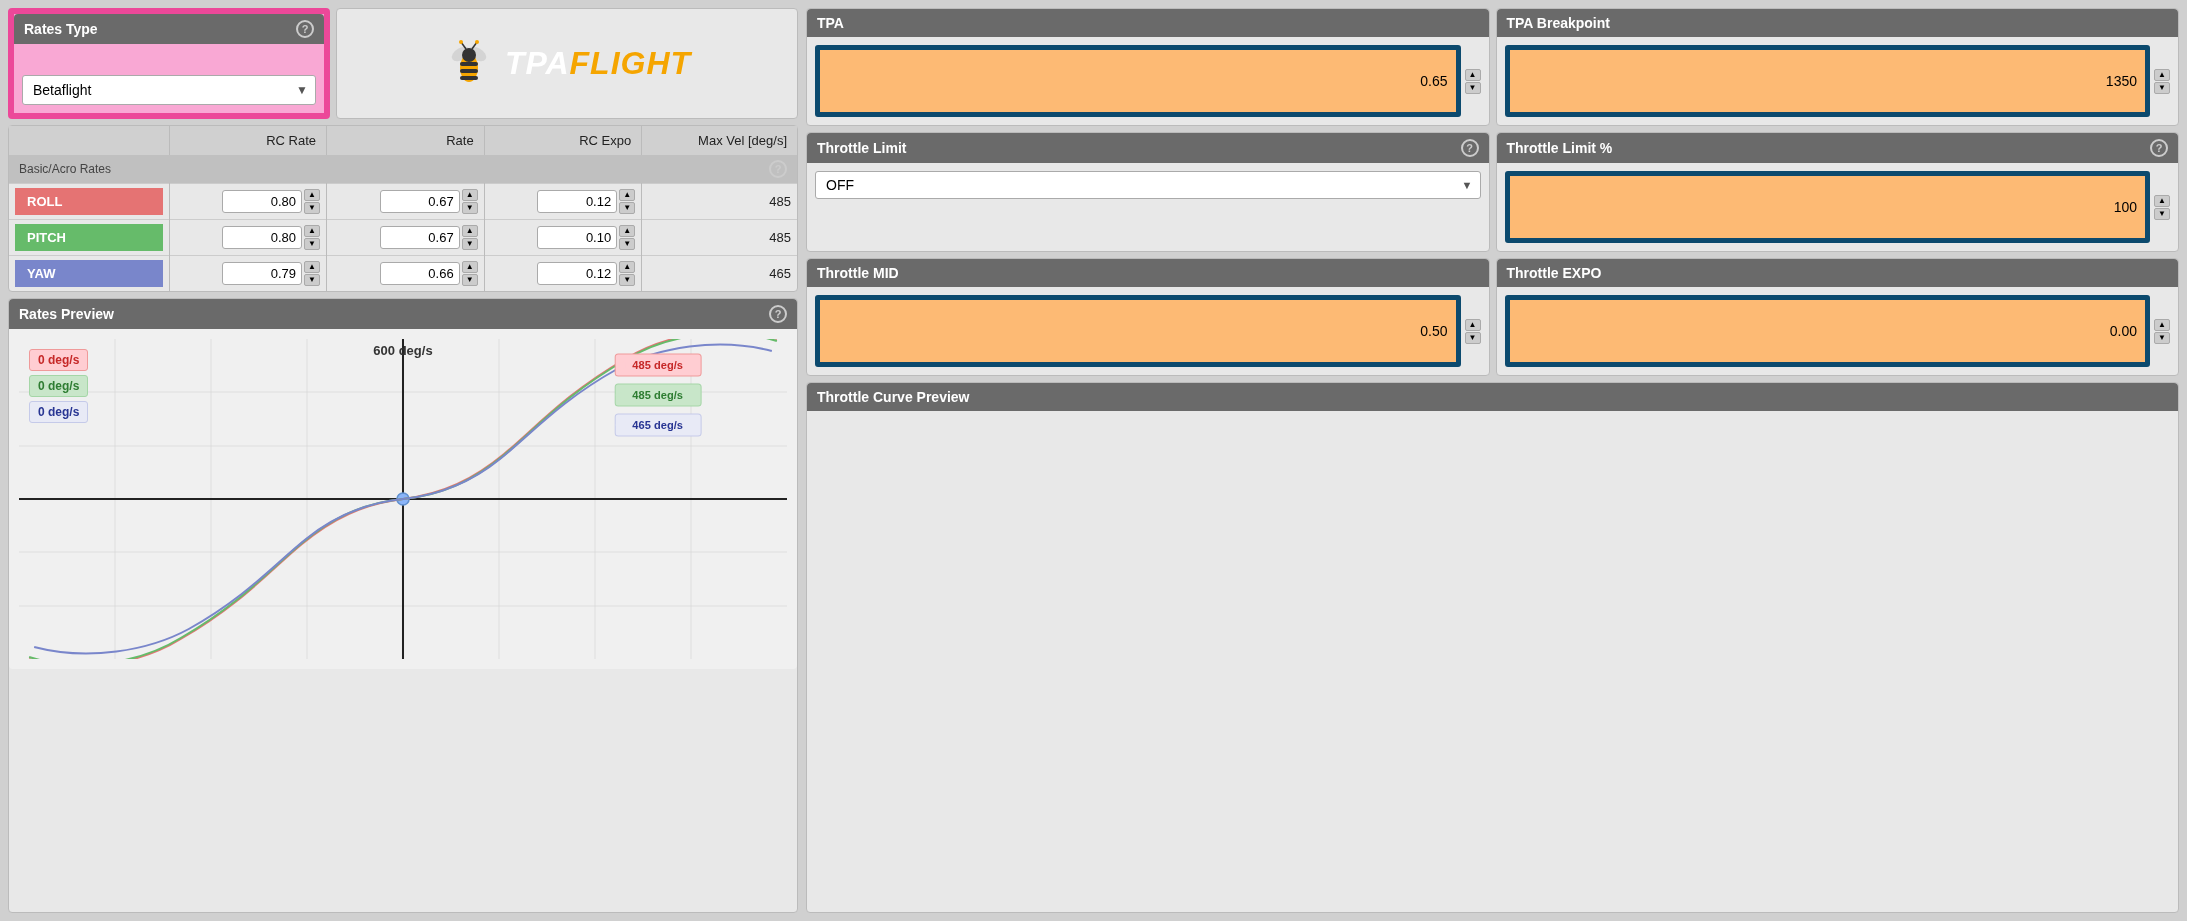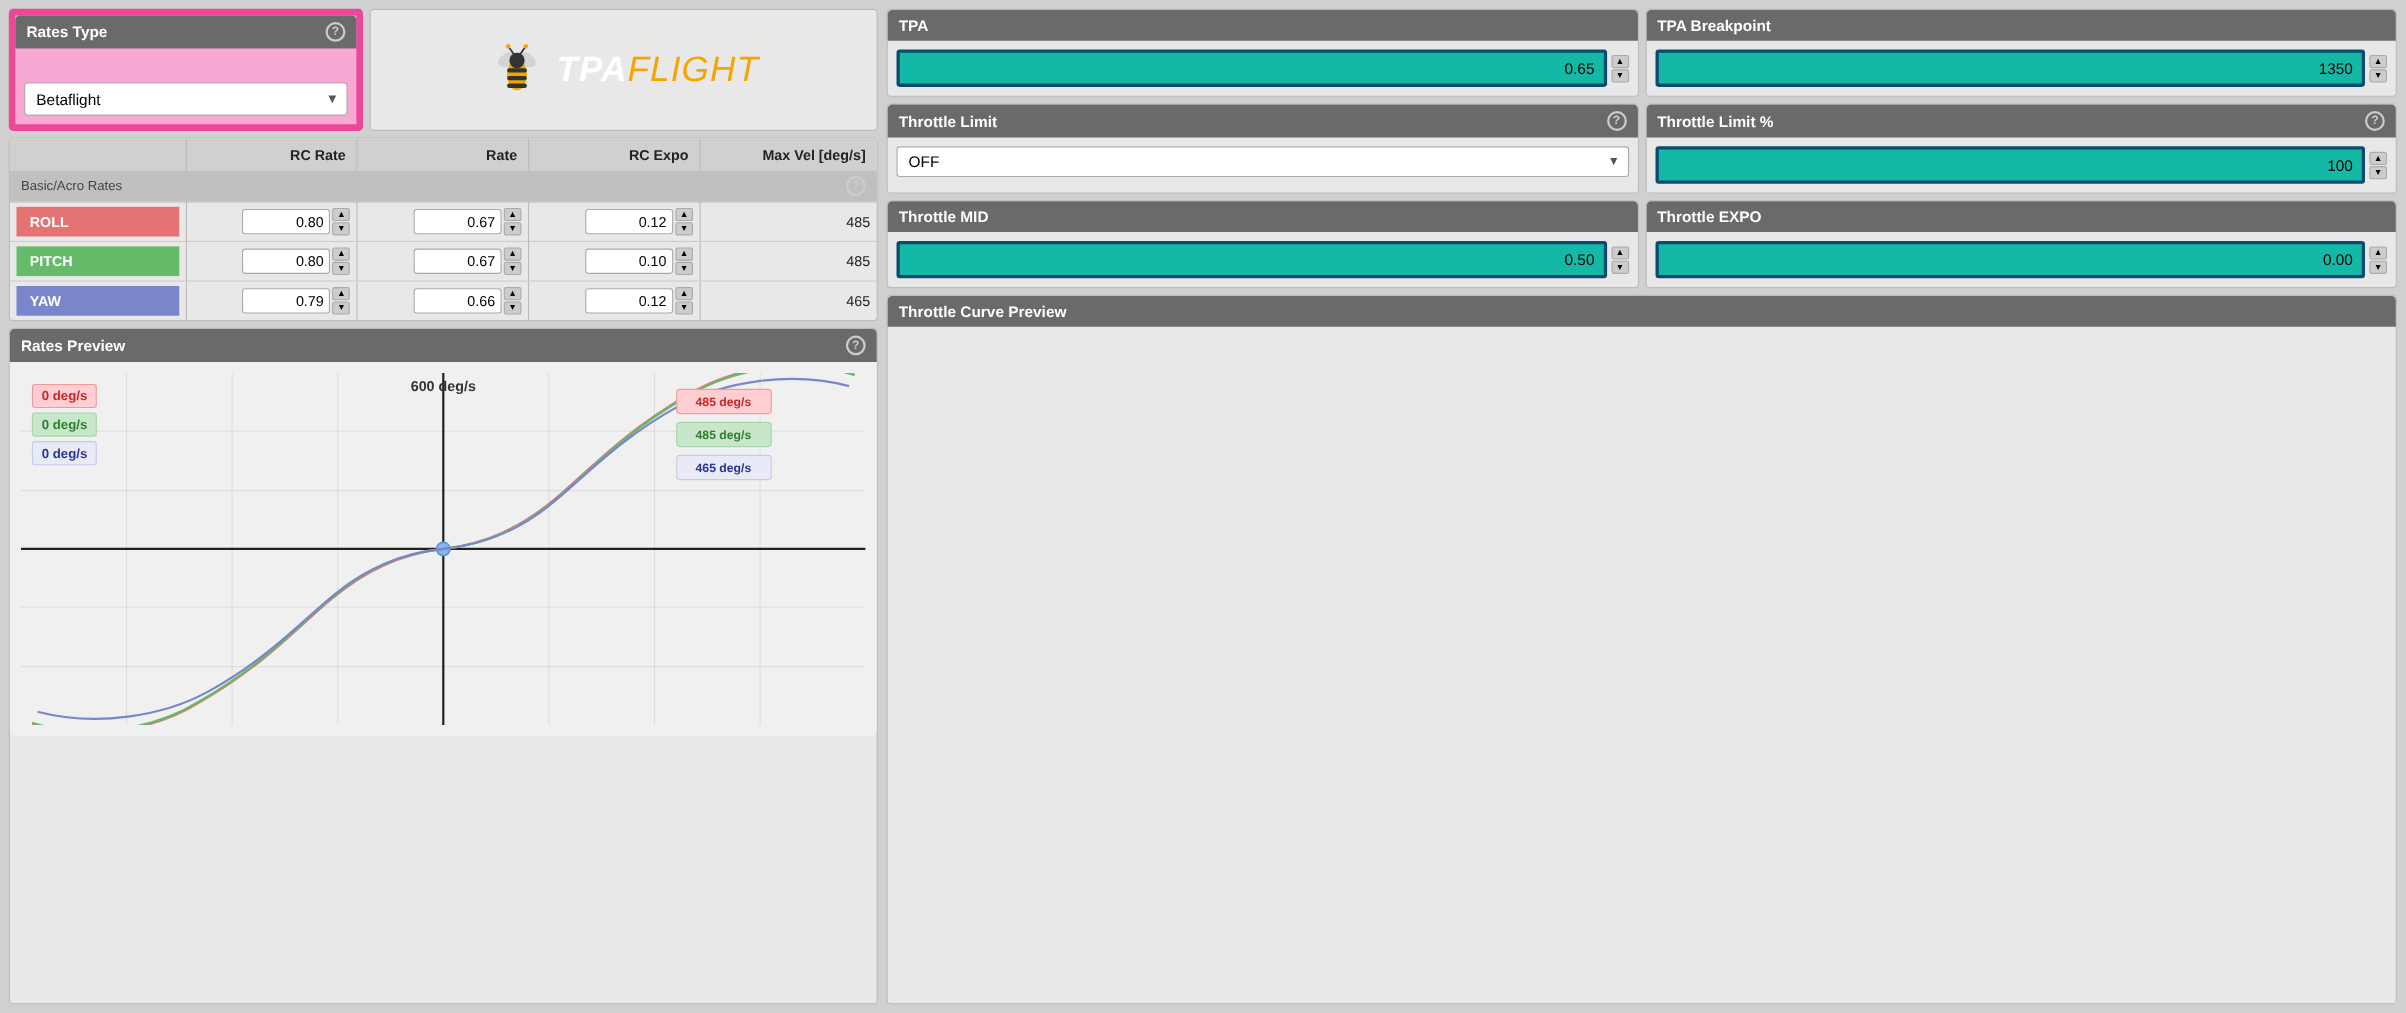--- a/index.html
+++ b/index.html
@@ -145,21 +145,21 @@
       border-radius: 4px;
     }
     .rates-table {
       width: 100%;
       border-collapse: collapse;
     }
     .rates-table th {
       background: #d0d0d0;
       padding: 7px 10px;
       text-align: right;
-      font-weight: bold;
+      font-weight: normal;
       border-right: 1px solid #bbb;
       font-size: 13px;
     }
     .rates-table th:first-child {
       text-align: left;
       width: 160px;
     }
     .rates-table th:last-child { border-right: none; }
     .subheader-row td {
       background: #c0c0c0;
@@ -305,24 +305,24 @@
     .half-card-body {
       padding: 8px;
       display: flex;
       align-items: center;
       justify-content: flex-end;
       gap: 4px;
     }
     .big-num-input {
       flex: 1;
       text-align: right;
-      padding: 6px 8px;
-      border: 3px solid #0c4a6e;
+      padding: 23px 8px;
+      border: 5px solid #0c4a6e;
       border-radius: 3px;
-      background: #14b8a6;
+      background: #fdba74;
       font-size: 14px;
     }
     .throttle-preview-card {
       background: #e8e8e8;
       border: 1px solid #bbb;
       border-radius: 4px;
       flex: 1;
     }
     .throttle-chart {
       background: #f5f5f5;
@@ -410,21 +410,21 @@
 
           <circle cx="26" cy="17" r="7" fill="#333"></circle>
 
           <line x1="23" y1="11" x2="18" y2="4" stroke="#333" stroke-width="1.5"></line>
           <circle cx="18" cy="4" r="2" fill="#f5a500"></circle>
           <line x1="29" y1="11" x2="34" y2="4" stroke="#333" stroke-width="1.5"></line>
           <circle cx="34" cy="4" r="2" fill="#f5a500"></circle>
         </svg>
         <div>
           <span class="brand-text">
-            <span class="brand-beta" style="color:#fff;font-style:italic;font-size:32px;font-weight:900;">TPA</span><span class="brand-flight" style="color:#f5a500;font-style:italic;font-size:32px;font-weight:400;">FLIGHT</span>
+            <span class="brand-beta" style="color:#fff;font-style:italic;font-size:32px;font-weight:900;">TPA</span><span class="brand-flight" style="color:#f5a500;font-style:italic;font-size:32px;font-weight:700;">FLIGHT</span>
           </span>
         </div>
       </div>
     </div>
   </div>
 
   <div class="rates-table-card card">
     <table class="rates-table">
       <thead>
         <tr>

